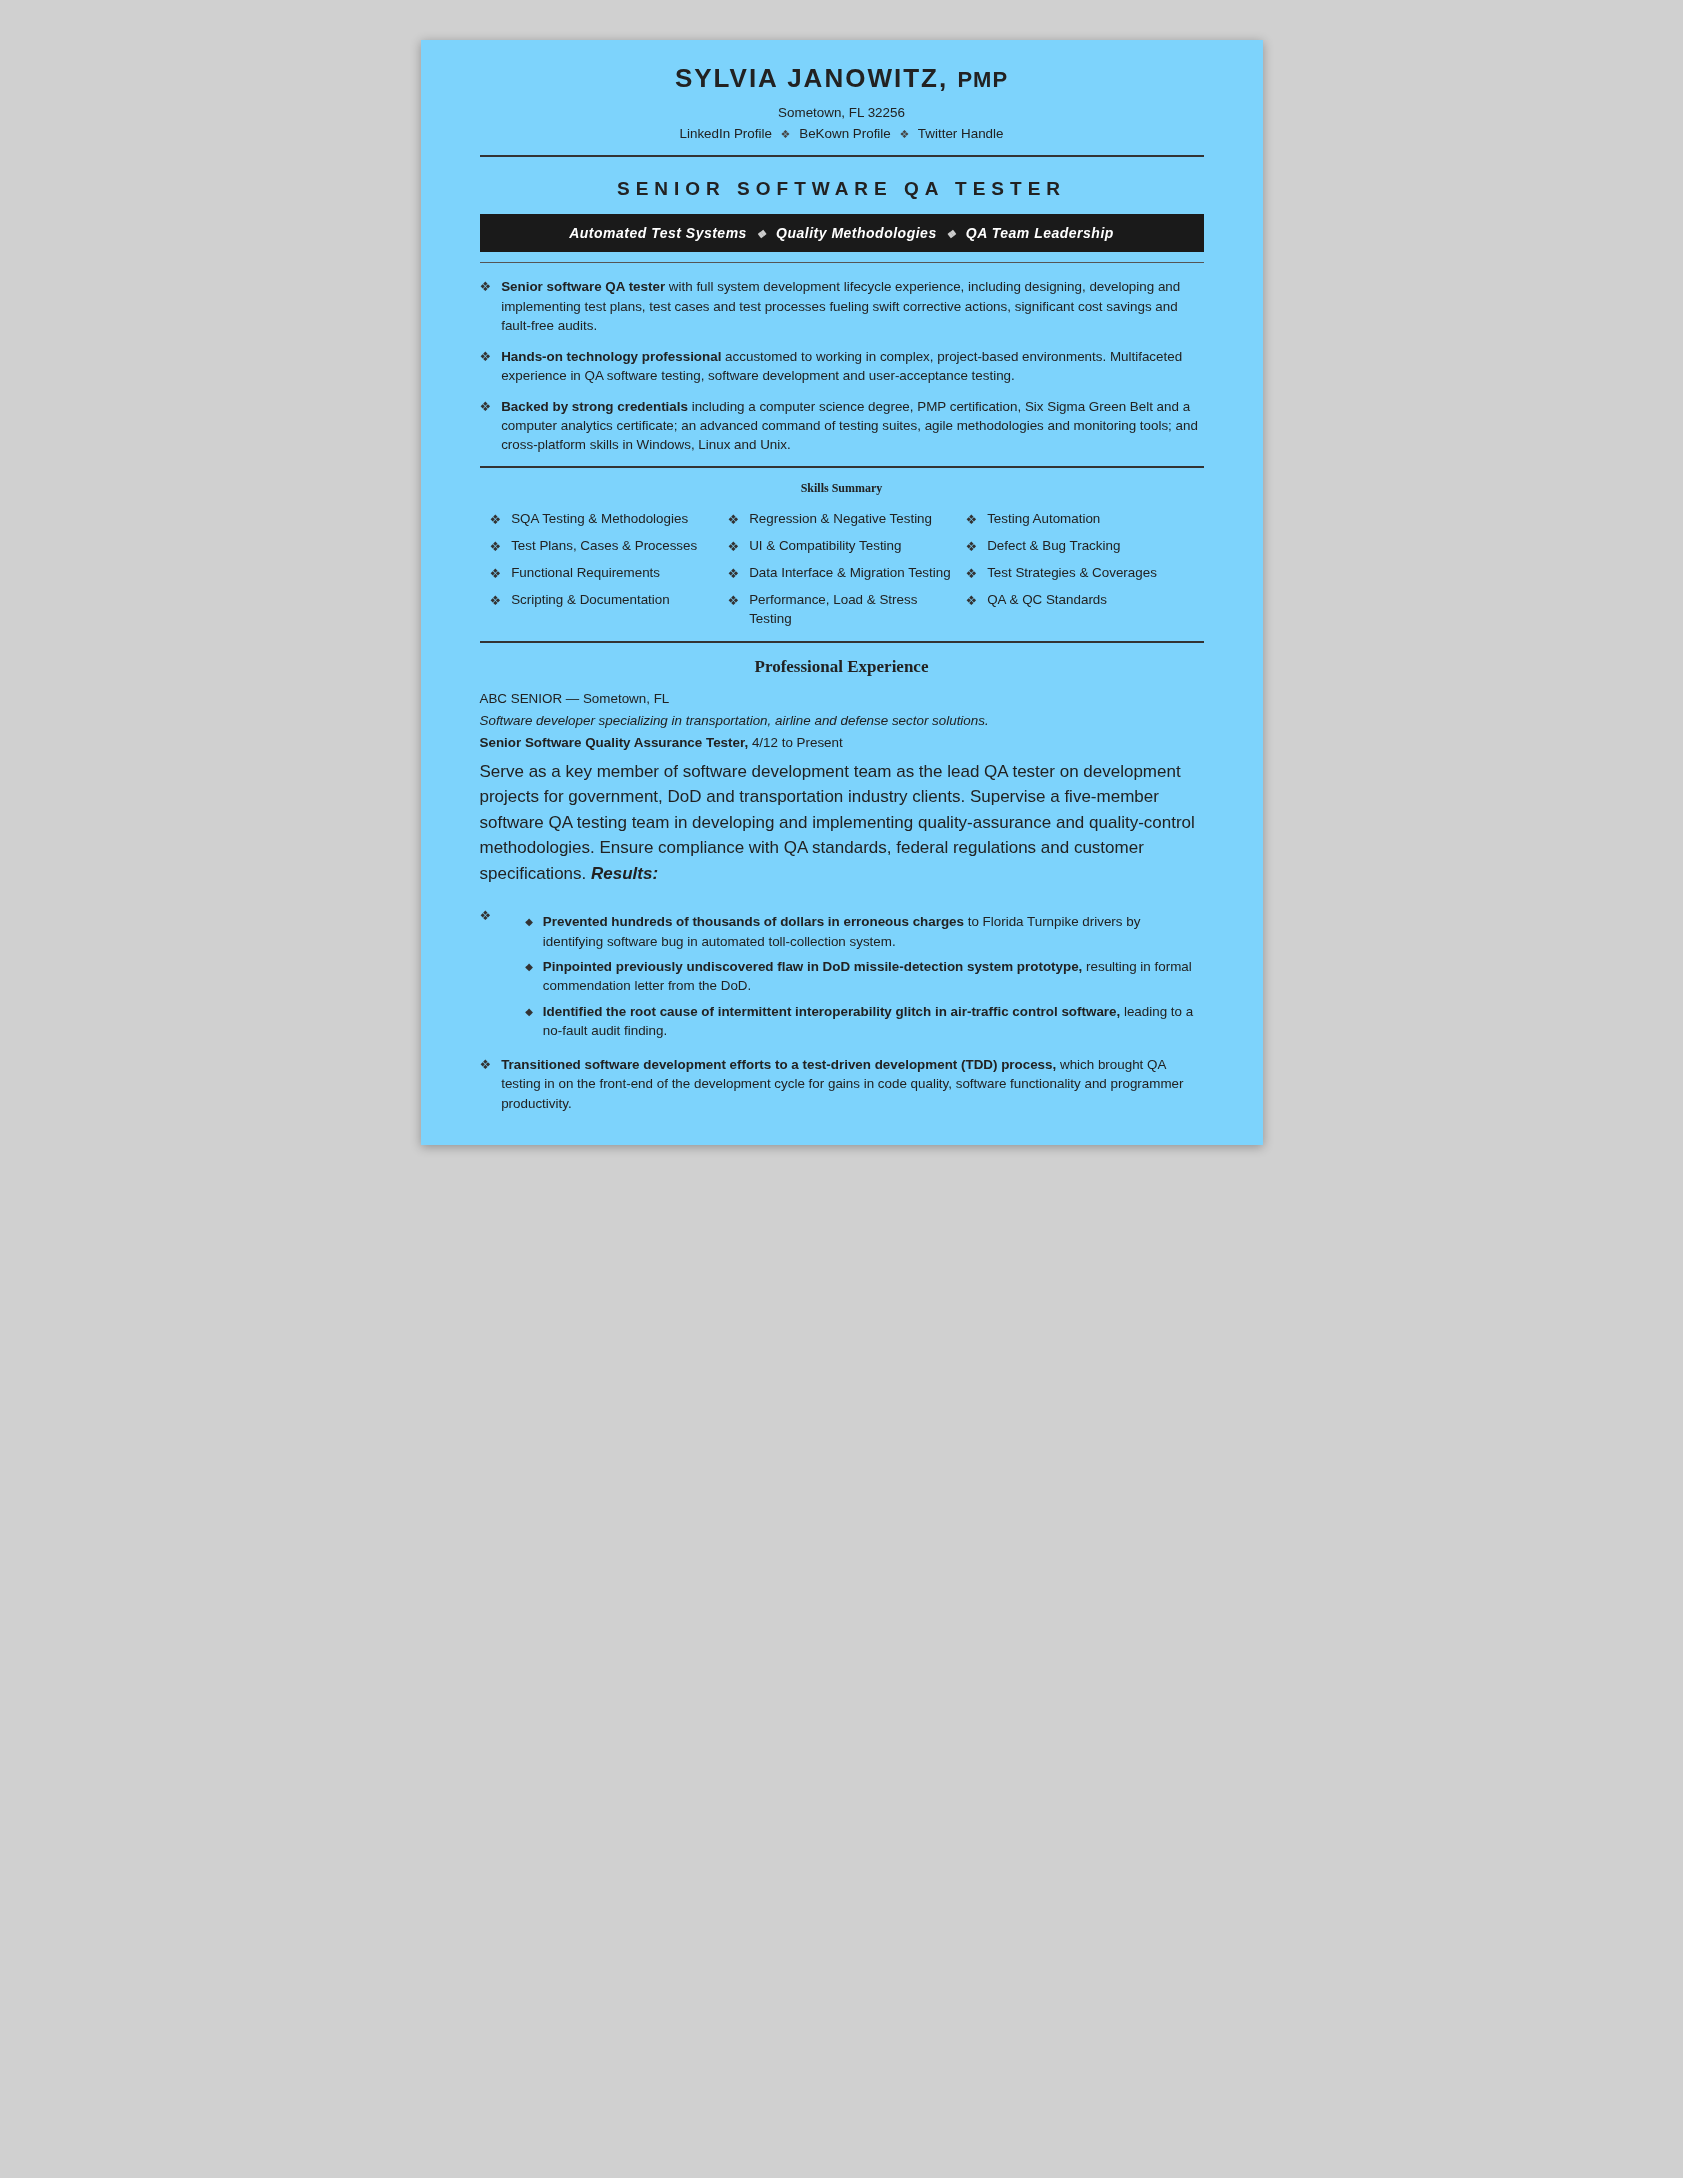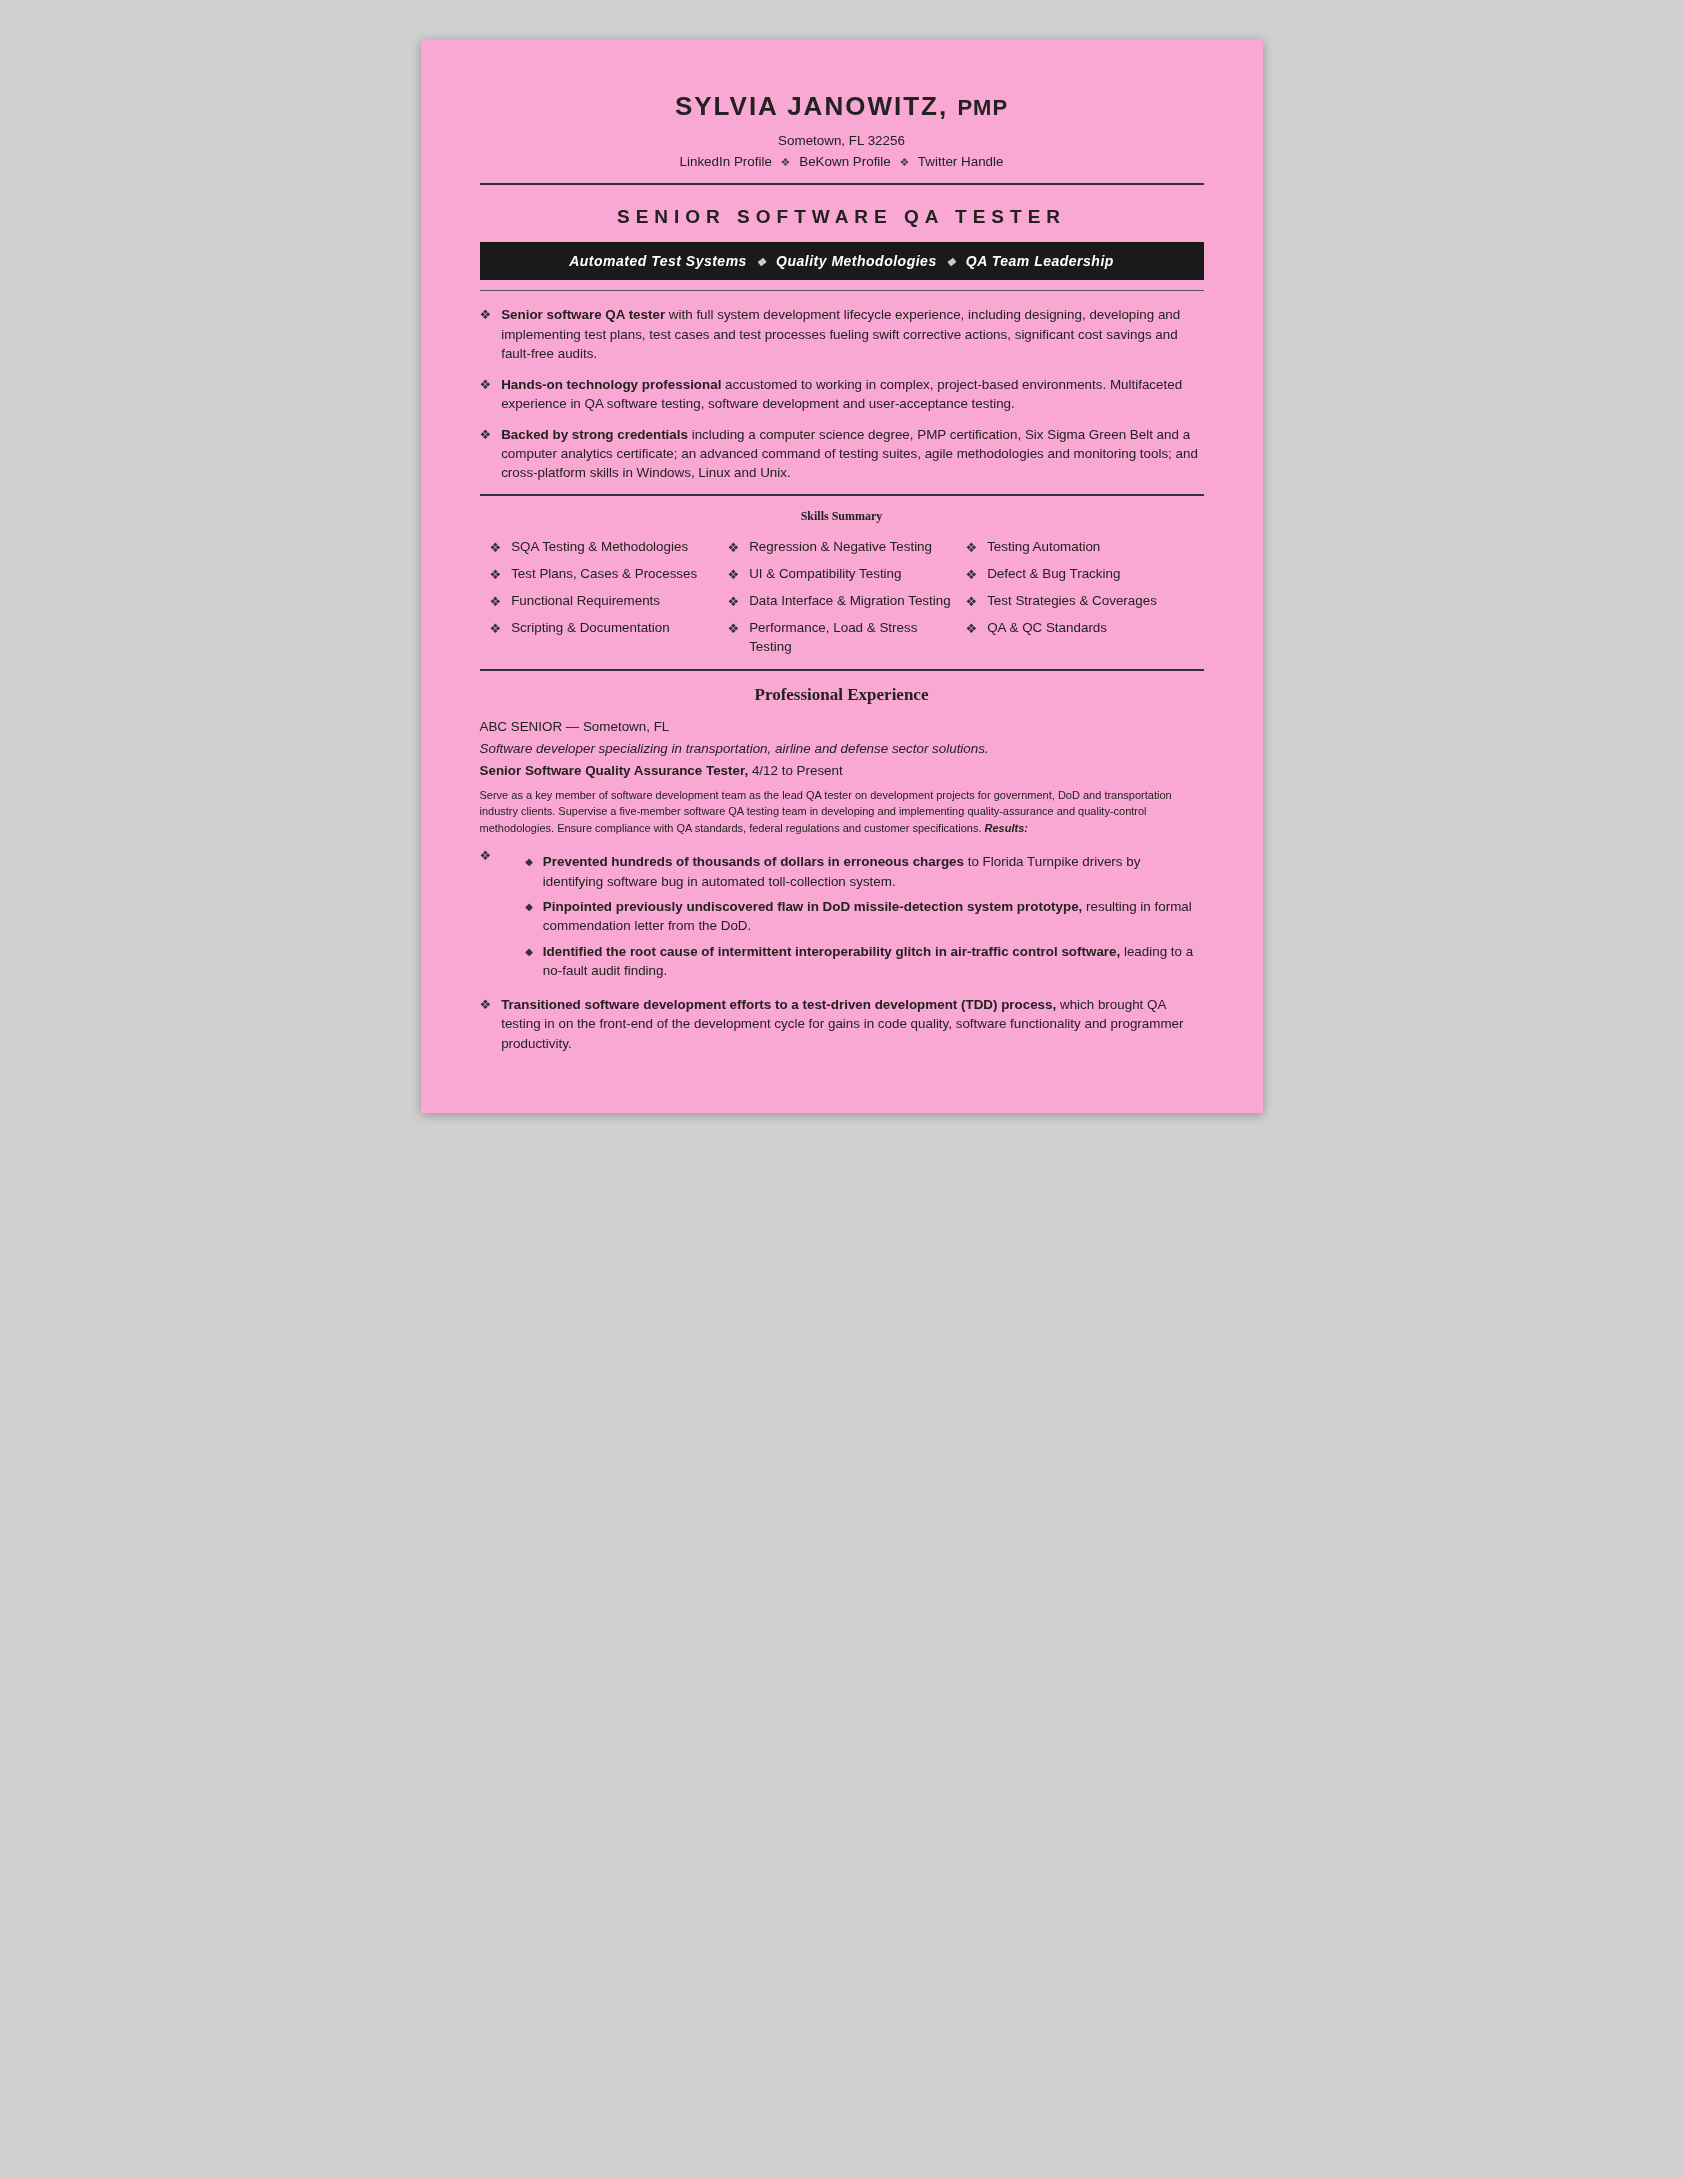--- a/index.html
+++ b/index.html
@@ -4,23 +4,23 @@
   <style>
     * { margin: 0; padding: 0; box-sizing: border-box; }
     body {
       background: #d0d0d0;
       font-family: Arial, sans-serif;
       display: flex;
       justify-content: center;
       padding: 40px 20px;
     }
     .page {
-      background: #f9a8d4;
+      background: #7dd3fc;
       width: 842px;
-      padding: 48px 59px;
+      padding: 20px 59px;
       box-shadow: 0 2px 10px rgba(0,0,0,0.3);
       line-height: 1.45;
       color: #222;
     }
     
     .header {
       text-align: center;
       margin-bottom: 10px;
     }
     .header-name {
@@ -150,22 +150,22 @@
     .company-tagline {
       font-size: 13.4px;
       font-style: italic;
       margin-bottom: 3px;
     }
     .job-title {
       font-size: 13.4px;
       margin-bottom: 6px;
     }
     .job-desc {
-      font-size: 11px;
-      margin-bottom: 10px;
+      font-size: 17px;
+      margin-bottom: 20px;
       line-height: 1.5;
     }
     .results-label {
       font-weight: 900;
       font-style: italic;
     }
     .exp-bullets {
       margin-left: 0;
       margin-bottom: 10px;
     }

